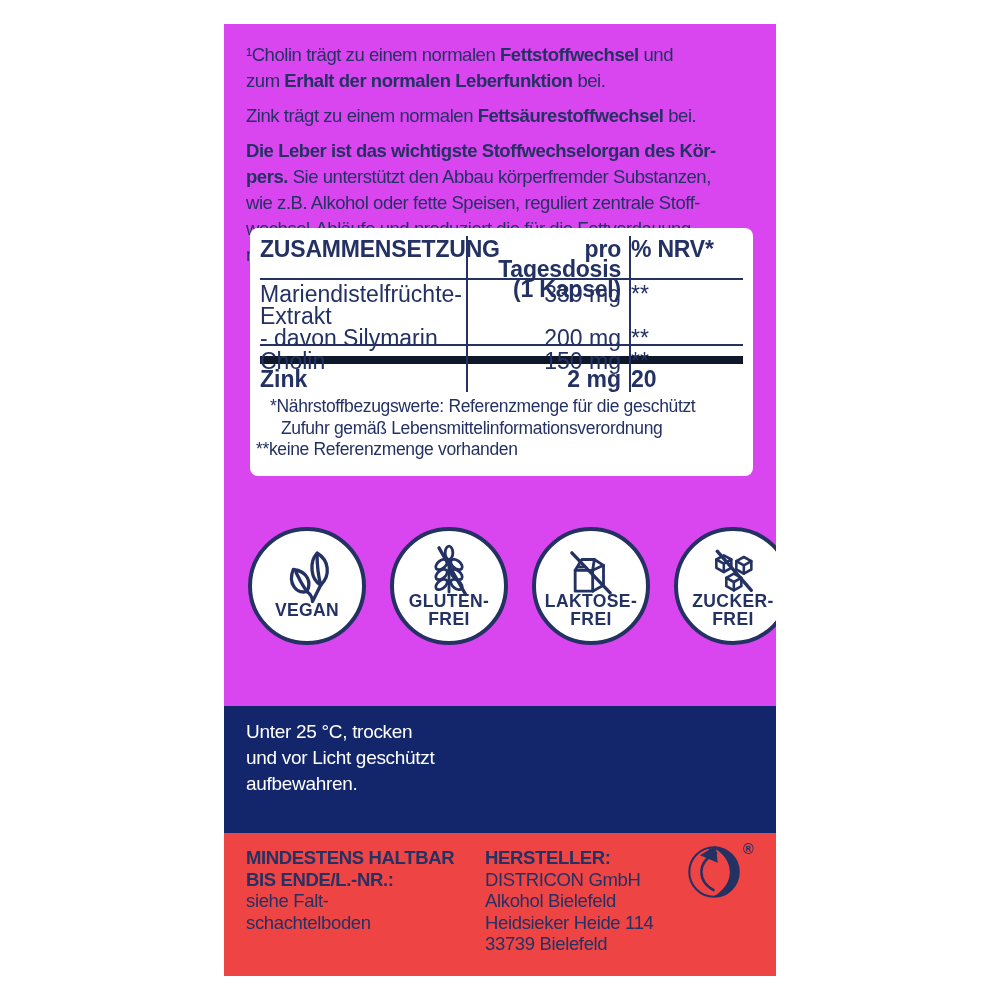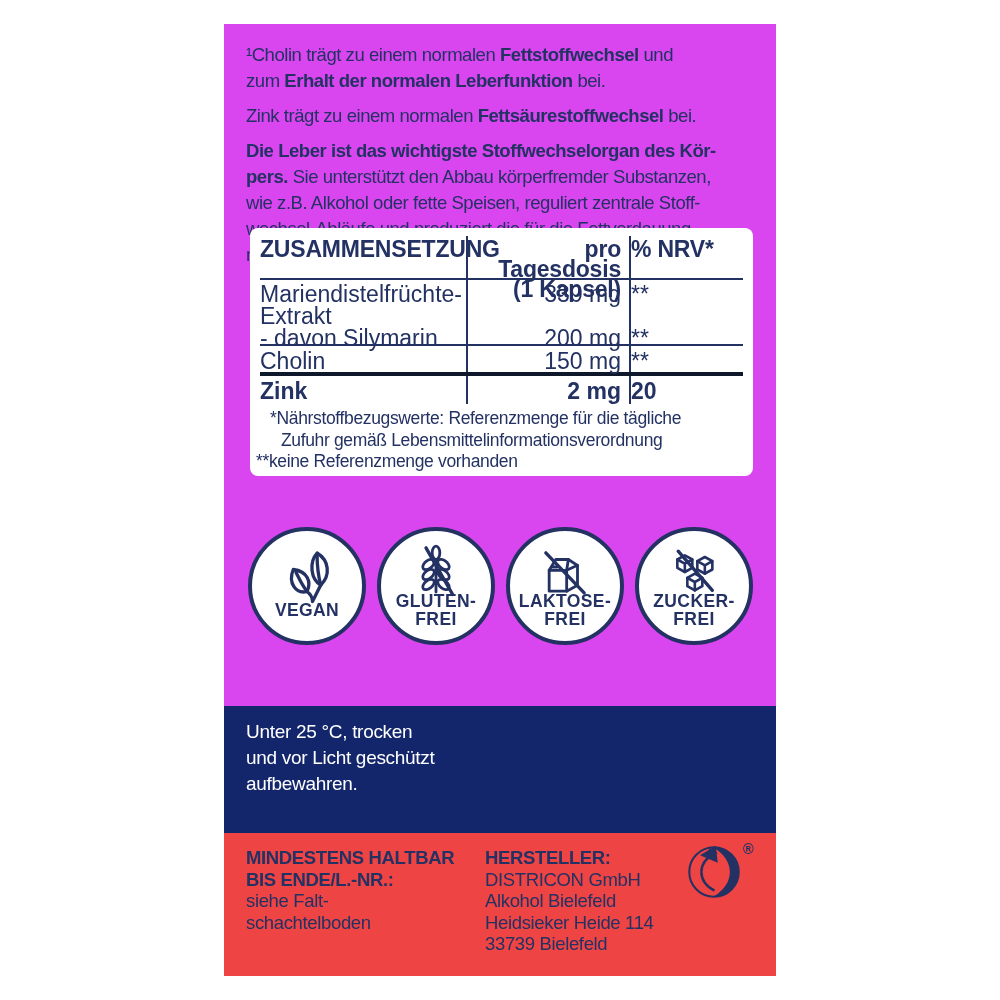--- a/index.html
+++ b/index.html
@@ -21,29 +21,29 @@
   .card { position:absolute; left:26px; top:204px; width:503px; height:248px;
           background:#ffffff; border-radius:8px; padding:8px 10px 0 10px; }
   .trow { display:grid; grid-template-columns:208px 163px 112px; font-size:23px; }
   .trow .c { padding-top:3px; }
   .trow .c1 { border-right:2px solid #233163; padding-right:6px; }
   .trow .c2 { border-right:2px solid #233163; text-align:right; padding-right:8px; }
   .trow .c3 { text-align:left; padding-right:6px; }
   .thead { font-weight:bold; height:44px; line-height:20px; border-bottom:2px solid #233163; letter-spacing:-0.2px; }
   .rowA  { height:66px; border-bottom:2px solid #233163; }
   .line  { height:22px; line-height:22px; white-space:nowrap; }
-  .rmid  { height:30px; border-bottom:4px solid #0f172a; }
+  .rmid  { height:18px; border-bottom:8px solid #0f172a; }
   .rmid .c, .rlast .c { padding-top:4px; line-height:22px; }
   .rlast { height:28px;font-weight:bold; }
   .fn { margin-top:4px; margin-left:-4px; font-size:17.5px; line-height:21.5px; letter-spacing:-0.35px; }
   .fn .f1 { padding-left:14px; }
   .fn .f2 { padding-left:25px; }
 
   
-  .badges { position:absolute; left:24px; top:503px; display:flex; gap:11px; }
+  .badges { position:absolute; left:24px; top:503px; display:flex; gap:24px; }
   .badge { width:118px; height:118px; background:#ffffff; border:4px solid #233163;
            border-radius:50%; position:relative; flex:0 0 auto; }
   .badge svg { position:absolute; left:50%; transform:translateX(-50%); top:11px; }
   .badge .lbl { position:absolute; bottom:13px; width:100%; text-align:center;
                 font-weight:bold; font-size:17.5px; line-height:18px; letter-spacing:0.4px; }
   .badge.one .lbl { bottom:22px; }
 
   
   .storage { padding:13px 22px; color:#ffffff; font-size:19px; line-height:26px; letter-spacing:-0.3px; }
 
@@ -101,21 +101,21 @@
         <div class="c c3">**</div>
       </div>
 
       <div class="trow rlast">
         <div class="c c1">Zink</div>
         <div class="c c2">2 mg</div>
         <div class="c c3">20</div>
       </div>
 
       <div class="fn">
-        <div class="f1">*Nährstoffbezugswerte: Referenzmenge für die tägliche</div>
+        <div class="f1">*Nährstoffbezugswerte: Referenzmenge für die geschützt</div>
         <div class="f2">Zufuhr gemäß Lebensmittelinformationsverordnung</div>
         <div class="f3">**keine Referenzmenge vorhanden</div>
       </div>
     </div>
 
     <div class="badges">
 
       <div class="badge one">
         <svg width="66" height="66" viewBox="0 0 72 72" fill="none" stroke="#233163" stroke-width="3.6" stroke-linecap="round" stroke-linejoin="round">
           <path d="M21,30 C15,45 24,57 36,54 C41,44 37,32 21,30 Z"></path>

